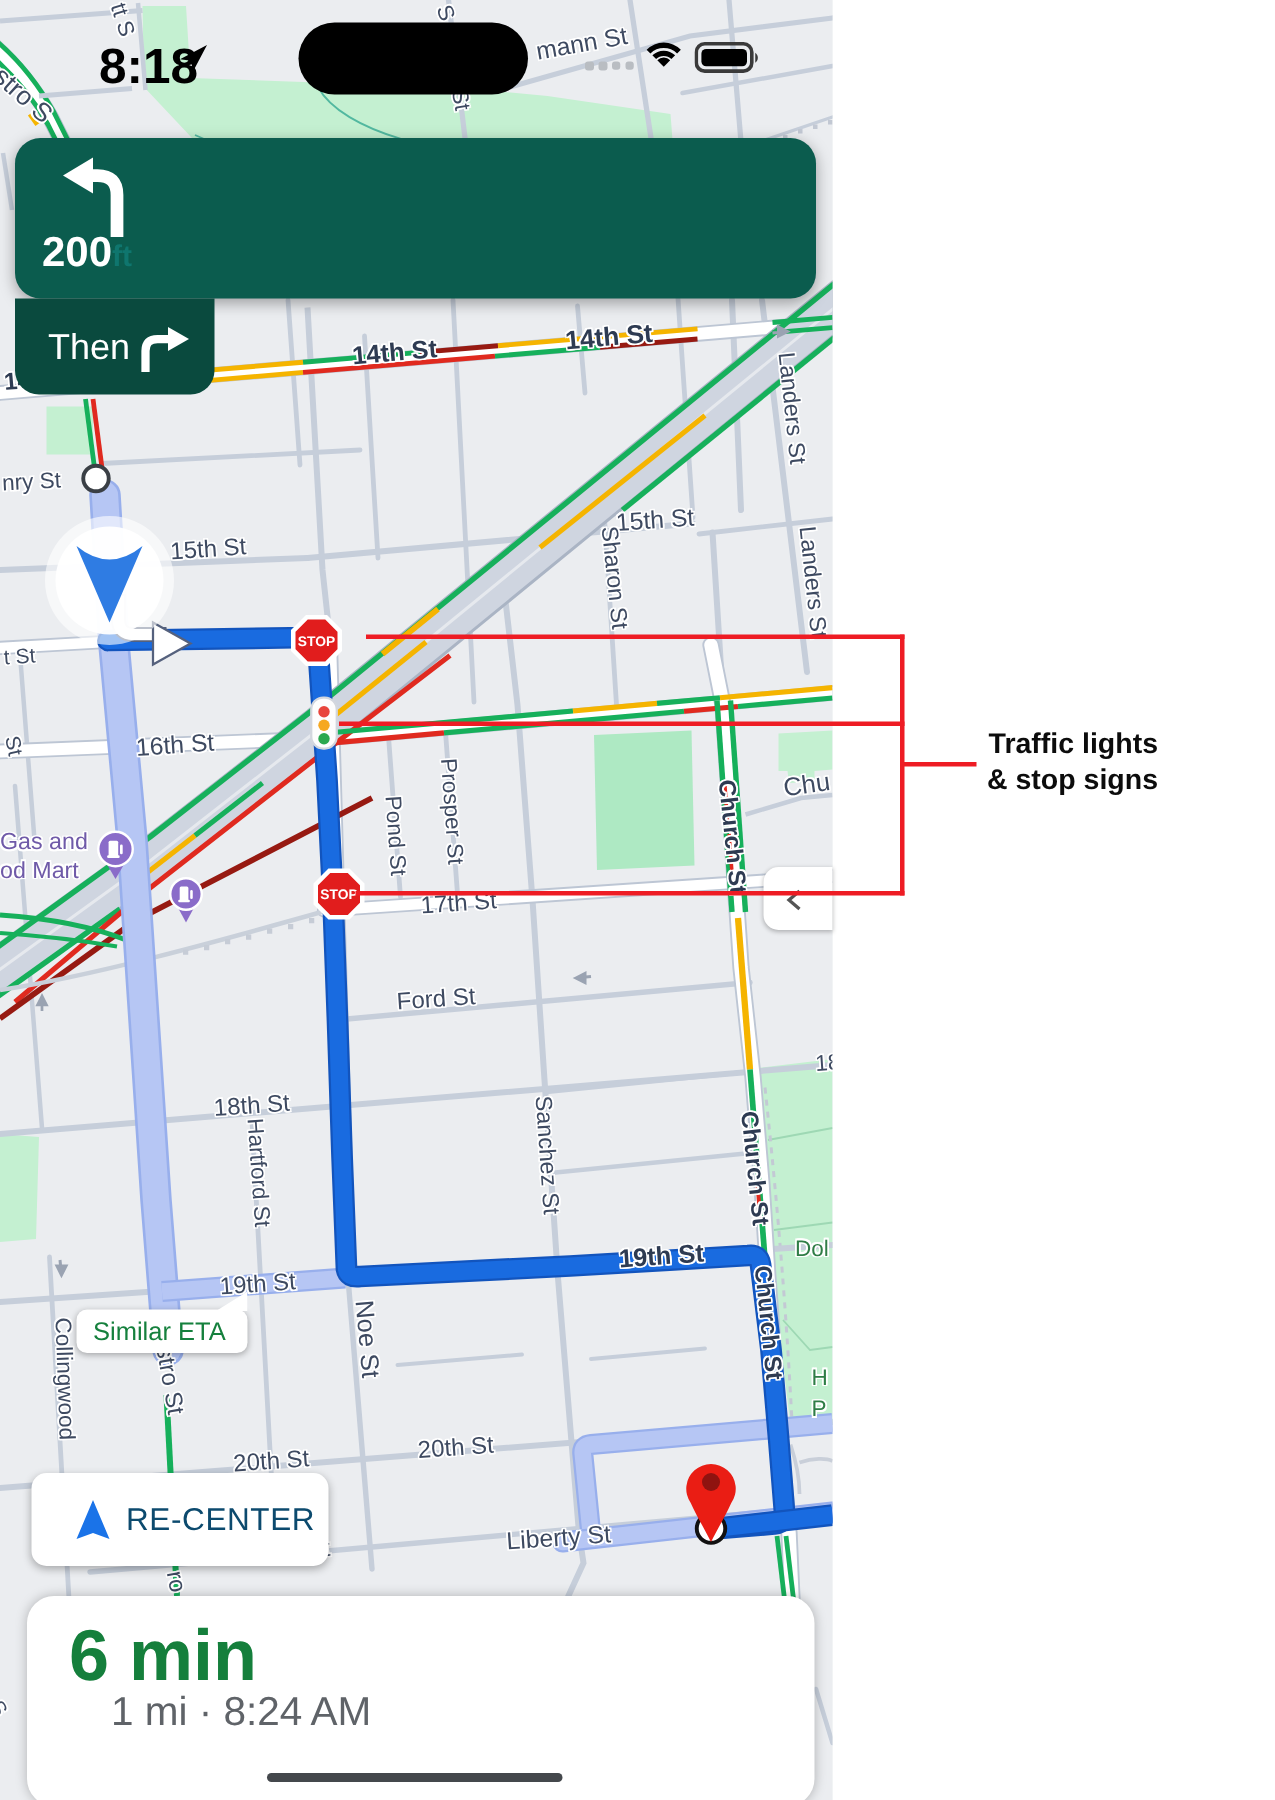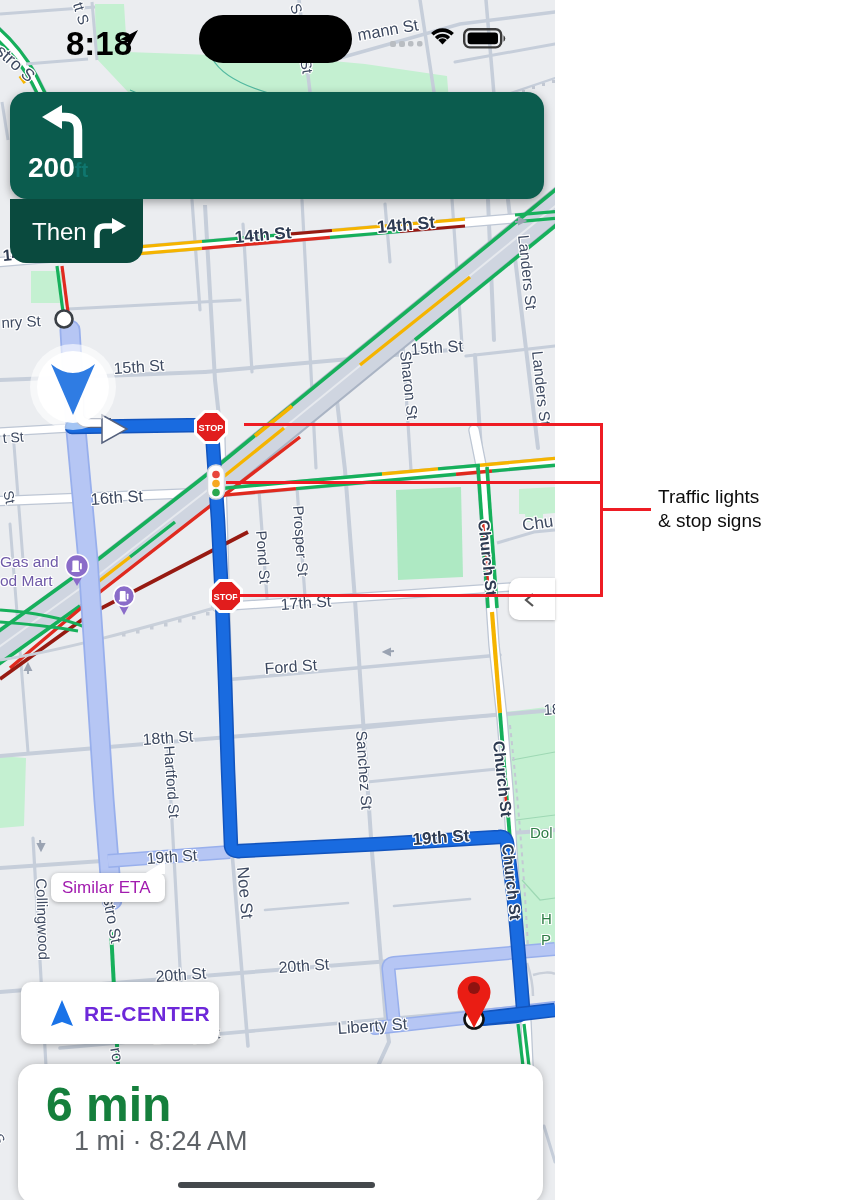--- a/index.html
+++ b/index.html
@@ -449,44 +449,44 @@
 
 <svg style="position:absolute;left:92px;top:216px;" width="36" height="34" viewBox="0 0 36 34">
 <path d="M5,32 L5,18 Q5,10 13,10 L22,10" fill="none" stroke="#fff" stroke-width="5.5"></path>
 <path d="M20,2 L34,10 L20,18 Z" fill="#fff"></path>
 </svg>
 
 <div style="position:absolute;left:51px;top:873px;width:114px;height:29px;background:#fff;border-radius:7px;box-shadow:0 1px 4px rgba(0,0,0,.3);"></div>
 <svg style="position:absolute;left:144px;top:861px;" width="21" height="13" viewBox="0 0 21 13">
       <path d="M0,13 L21,13 L21,0 Z" fill="#fff"></path>
     </svg>
-<div style="position:absolute;left:62px;top:878px;font-size:17px;color:#a21caf;text-align:right;">Similar ETA</div>
+<div style="position:absolute;left:62px;top:878px;font-size:17px;color:#15803d;text-align:right;">Similar ETA</div>
 
 <div style="position:absolute;left:509px;top:578px;width:46px;height:42px;background:#fff;border-radius:10px 0 0 10px;box-shadow:0 1px 3px rgba(0,0,0,.25);"></div>
 <svg style="position:absolute;left:523px;top:592px;" width="12" height="16" viewBox="0 0 12 16">
       <path d="M10,2 L3,8 L10,14" fill="none" stroke="#555" stroke-width="2.2"></path>
     </svg>
 
 <div style="position:absolute;left:21px;top:982px;width:198px;height:62px;background:#fff;border-radius:10px;box-shadow:0 2px 6px rgba(0,0,0,.3);"></div>
 <svg style="position:absolute;left:50px;top:999px;" width="24" height="28" viewBox="0 0 24 28">
       <path d="M12,1 L23,27 L12,23 L1,27 Z" fill="#1a73e8"></path>
     </svg>
-<div style="position:absolute;left:84px;top:1002px;font-size:21px;font-weight:700;letter-spacing:0.4px;color:#6d28d9;">RE-CENTER</div>
+<div style="position:absolute;left:84px;top:1002px;font-size:21px;font-weight:400;letter-spacing:0.4px;color:#0c4a6e;">RE-CENTER</div>
 
 <div style="position:absolute;left:18px;top:1064px;width:525px;height:140px;background:#fff;border-radius:18px;box-shadow:0 0 8px rgba(0,0,0,.25);"></div>
 
 <div style="position:absolute;left:46px;top:1077px;font-size:48px;font-weight:700;color:#157f3c;">6 min</div>
 
 <div style="position:absolute;left:42px;top:1126px;font-size:27px;color:#5f6368;margin-left:32px;">1 mi · 8:24 AM</div>
 
 <div style="position:absolute;left:178px;top:1182px;width:197px;height:6px;border-radius:3px;background:#44484c;"></div>
 
 <div class="redline" style="left:244px;top:423px;width:359px;height:3px;"></div>
 
 <div class="redline" style="left:226px;top:481px;width:377px;height:3px;"></div>
 
 <div class="redline" style="left:237px;top:594px;width:366px;height:3px;"></div>
 
 <div class="redline" style="left:600px;top:423px;width:3px;height:174px;"></div>
 
 <div class="redline" style="left:600px;top:508px;width:51px;height:3px;"></div>
 
-<div style="position:absolute;left:658px;top:485px;font-size:19px;font-weight:400;color:#0c0c0c;line-height:23.5px;">Traffic lights<br>&amp; stop signs</div>
+<div style="position:absolute;left:658px;top:485px;font-size:19px;font-weight:700;color:#0c0c0c;line-height:23.5px;text-align:right;">Traffic lights<br>&amp; stop signs</div>
 </div>
 </body></html>

